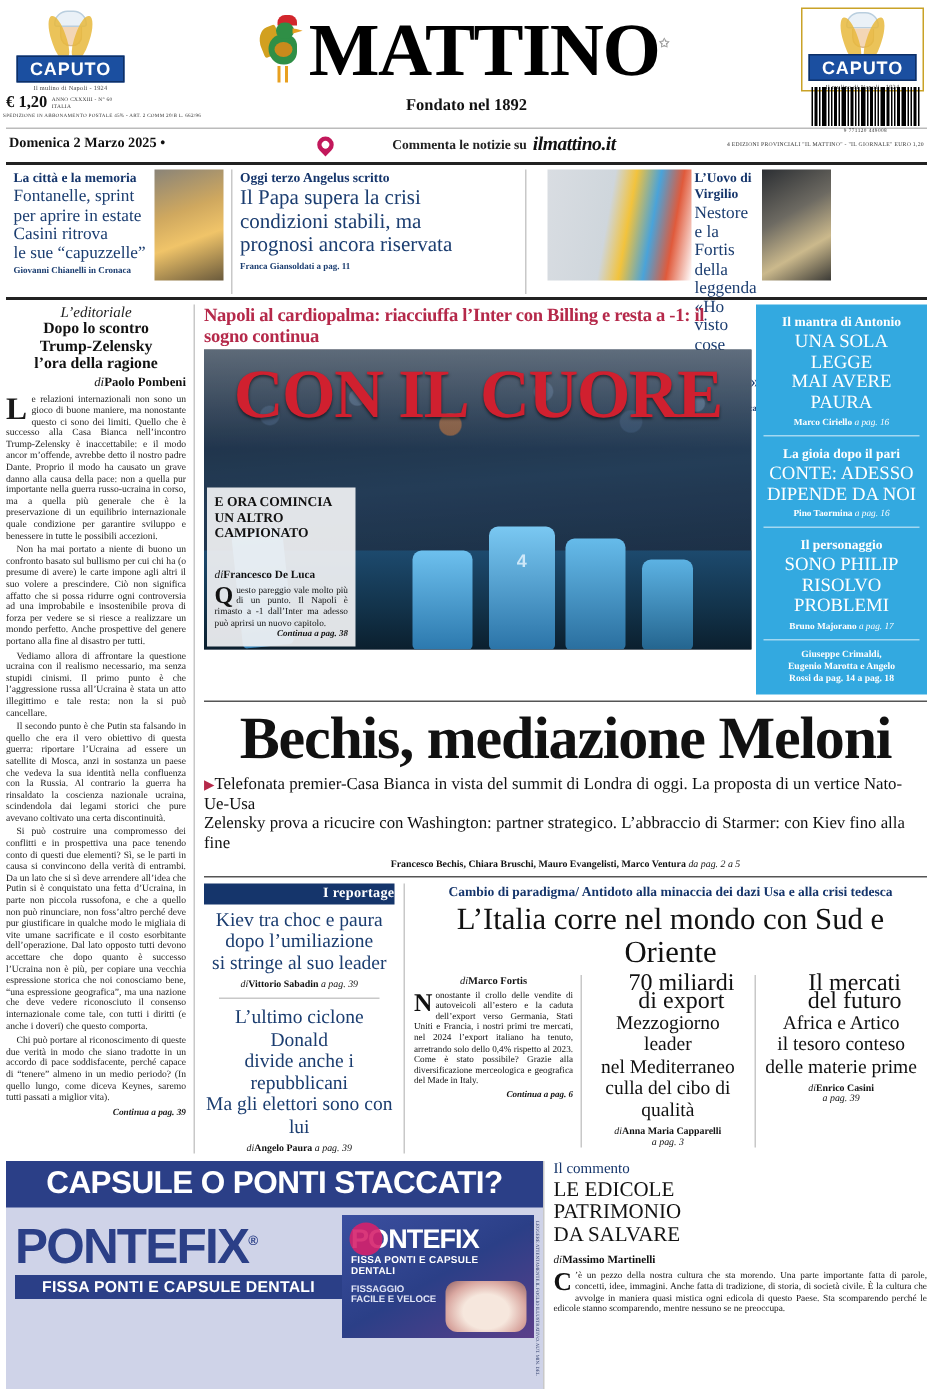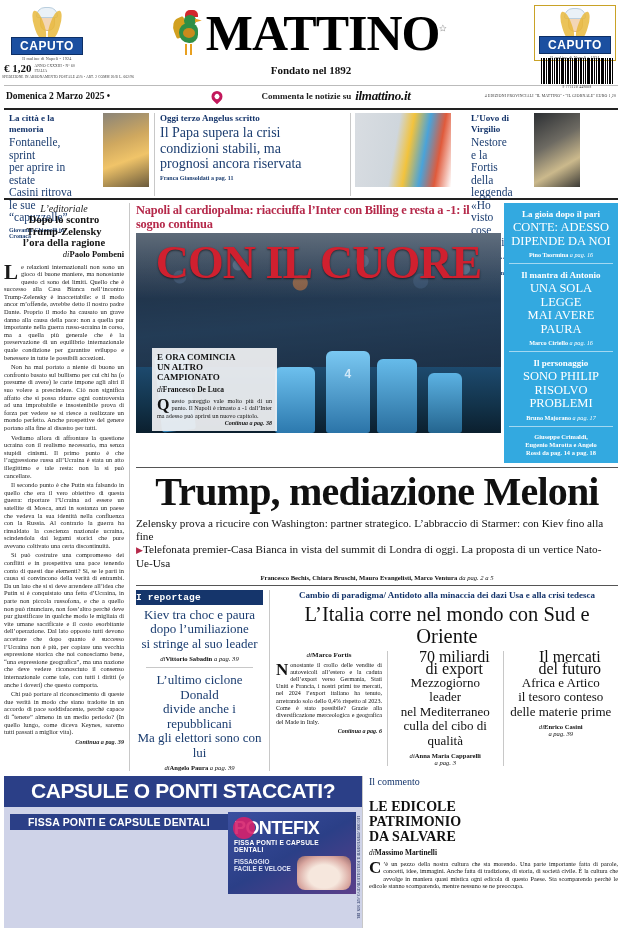--- a/index.html
+++ b/index.html
@@ -75,21 +75,21 @@
   .pin { width:11px; height:11px; background:#c2185b; border-radius:50% 50% 50% 0; transform:rotate(-45deg); position:relative;}
   .pin::after{content:"";position:absolute;top:3px;left:3px;width:5px;height:5px;background:#fff;border-radius:50%;}
   .commenta-txt { font-size:9px; font-weight:bold; color:#222;margin-left:35px;}
   .site { font-style:italic; font-weight:bold; font-size:13px; font-family:"Liberation Serif",serif; letter-spacing:-.3px;}
   .edizione { position:absolute; right:6px; font-size:3.8px; color:#333; letter-spacing:.2px;}
 
   .thickrule { border-top:2px solid #222; margin:2px 4px 0 4px; }
 
   
   .teasers { display:flex; height:86px; padding:3px 4px 0 4px; gap:0; }
-  .teaser { display:flex; gap:20px; padding:0 5px; }
+  .teaser { display:flex; gap:2px; padding:0 5px; }
   .teaser + .teaser { border-left:1px solid #c8c8c8; }
   .t-kicker { font-weight:bold; font-size:9px; color:#15356b; line-height:11px; margin-bottom:1px;}
   .t-head { font-size:11.5px; line-height:12.5px; color:#1b3d70; }
   .t-head.big { font-size:14px; line-height:15.5px; color:#1b3d70;}
   .t-byline { font-size:6px; font-weight:bold; color:#1b3d70; margin-top:3px;}
   .t-photo { width:46px; flex:0 0 46px; height:74px; }
   .ph-fontanelle { background:linear-gradient(160deg,#8a8478 0%,#cfa85f 38%,#f0c469 62%,#6a5a3c 100%); }
   .ph-pope { background:linear-gradient(100deg,#d9dde2 0%,#cfd6dc 42%,#f2c33d 55%,#4aa3d9 70%,#e05a3b 84%,#ffffff 100%);}
   .ph-virgilio { background:linear-gradient(150deg,#2c2f33 0%,#6d6a62 40%,#cbb98c 70%,#3b3a36 100%);}
   .teaser.t1 { width:150px; }
@@ -148,25 +148,25 @@
          background:linear-gradient(180deg,#5cb2e3,#24658f);}
   .pnum { position:absolute; top:16px; left:50%; transform:translateX(-50%);
           color:#eaf6ff; font-weight:bold; font-size:12px; font-family:"Liberation Sans",sans-serif; opacity:.8;}
   .con-il-cuore {
     position:absolute; top:6px; left:0; right:0; text-align:center;
     font-family:"Liberation Serif", serif; font-weight:bold;
     font-size:46px; line-height:48px; letter-spacing:-1px;
     color:#d0202f; text-shadow:0 1px 2px rgba(0,0,0,.55);
   }
   .caption-box {
-    position:absolute; left:16px; bottom:2px; width:125px;
+    position:absolute; left:2px; bottom:2px; width:99px;
     background:rgba(240,241,243,.93); padding:4px 5px 4px 5px;
   }
   .cap-head { font-weight:bold; font-size:9px; line-height:10.2px; color:#111;}
-  .cap-by { font-size:7.5px; font-weight:bold; margin:3px 0 3px; }
+  .cap-by { font-size:7.5px; font-weight:bold; margin:18px 0 3px; }
   .cap-by i { font-style:italic; font-weight:normal; }
   .cap-body { font-size:6.2px; line-height:7.2px; text-align:justify;}
   .cap-body .dc { float:left; font-size:16px; line-height:13px; font-weight:bold; padding:1px 2px 0 0;}
   .cap-cont { text-align:right; font-style:italic; font-weight:bold; font-size:6px; margin-top:1px;}
 
   
   .sport-right { width:114px; flex:0 0 114px; background:#33a9e0; color:#fff;
     padding:6px 5px 6px 5px; margin-left:3px; text-align:center; }
   .sb-item { padding-bottom:5px; }
   .sb-item + .sb-item { border-top:1px solid rgba(255,255,255,.55); padding-top:6px;}
@@ -181,21 +181,21 @@
   .mega { text-align:center; font-weight:bold; font-size:40px; line-height:42px; letter-spacing:-.8px; }
   .sub-lines { font-size:11.2px; line-height:13px; margin-top:4px; color:#111;}
   .sub-lines .arrow { color:#b5294a; font-size:9px;}
   .mega-by { text-align:center; font-size:6.6px; font-weight:bold; margin-top:4px;}
   .mega-by i { font-style:italic; font-weight:normal;}
 
   
   .lower { display:flex; margin-top:4px; border-top:1px solid #555; padding-top:4px;}
   .rep-col { width:134px; flex:0 0 134px; padding-right:6px; border-right:1px solid #c8c8c8;}
   .rep-tag { background:#15356b; color:#fff; font-weight:bold; font-size:9.5px;
-             text-align:left; padding:2px 0; letter-spacing:.2px;font-family:Liberation Mono, monospace; }
+             text-align:right; padding:2px 0; letter-spacing:.2px; }
   .rep-head { text-align:center; font-size:13px; line-height:14.5px; color:#1b3d70; margin-top:3px;}
   .rep-by { text-align:center; font-size:6.6px; font-weight:bold; margin-top:4px;}
   .rep-by i { font-style:italic; font-weight:normal;}
   .rep-sep { border-top:1px solid #c8c8c8; margin:5px 10px;}
 
   .fortis-col { flex:1; padding-left:6px;}
   .f-kicker { text-align:center; font-weight:bold; font-size:9px; color:#15356b; line-height:11px;}
   .f-head { text-align:center; font-size:20.5px; line-height:22px; margin-top:2px;}
   .f-inner { display:flex; margin-top:4px; }
   .f-text { width:112px; flex:0 0 112px; padding-right:5px; border-right:1px solid #c8c8c8;}
@@ -230,21 +230,21 @@
   .pack-note { color:#dfe3f5; font-family:"Liberation Sans",sans-serif; font-weight:bold; font-size:6.4px; line-height:7.4px; margin-top:5px;}
   .pack-seal { position:absolute; top:5px; left:5px; width:22px; height:22px; border-radius:50%;
                background:#d5216b; opacity:.9;}
   .pack-teeth { position:absolute; right:5px; bottom:4px; width:54px; height:34px;
                 background:radial-gradient(ellipse at 50% 60%, #f6e7dd 0 40%, #d9a7a0 70%, #8d5f63 100%); border-radius:8px;}
   .ad-vert { position:absolute; right:2px; top:40px; font-size:3.2px; color:#33406e;
              writing-mode:vertical-rl; }
 
   .commento { flex:1; padding-left:6px; border-left:1px solid #c8c8c8;}
   .cm-kicker { font-weight:normal; font-size:10px; color:#15356b;}
-  .cm-head { font-size:14px; line-height:15px; margin-top:12px;font-weight:bold;}
+  .cm-head { font-size:14px; line-height:15px; margin-top:1px;}
   .cm-by { font-size:7.4px; font-weight:bold; margin:4px 0 3px;}
   .cm-by i { font-style:italic; font-weight:normal;}
   .cm-body { font-size:6.2px; line-height:7.3px; text-align:justify;}
   .cm-body .dc { float:left; font-size:17px; line-height:14px; font-weight:bold; padding:1px 2px 0 0;}
 </style>
 </head>
 <body>
 
 <div class="page">
 
@@ -364,21 +364,21 @@
     <div class="teaser t2">
       <div style="flex:1">
         <div class="t-kicker">Oggi terzo Angelus scritto</div>
         <div class="t-head big" style="white-space:pre-line">Il Papa supera la crisi
 condizioni stabili, ma
 prognosi ancora riservata</div>
         <div class="t-byline">Franca Giansoldati a pag. 11</div>
       </div>
     </div>
 
-    <div class="teaser t3" style="padding-left:4px">
+    <div class="teaser t3" style="padding-left:14px">
       <div class="t-pope-photo ph-pope"></div>
       <div style="flex:1">
         <div class="t-kicker">L’Uovo di Virgilio</div>
         <div class="t-head" style="white-space:pre-line">Nestore e la Fortis
 della leggenda
 «Ho visto cose
 che voi umani...»</div>
         <div class="t-byline">Vittorio Del Tufo in Cronaca</div>
       </div>
       <div class="t-photo ph-virgilio"></div>
@@ -437,54 +437,54 @@
               <div class="cap-body">
                 <span class="dc">Q</span><span>uesto pareggio vale molto più di un punto. Il Napoli è rimasto a -1 dall’Inter ma adesso può aprirsi un nuovo capitolo.</span>
                 <div class="cap-cont">Continua a pag. 38</div>
               </div>
             </div>
           </div>
         </div>
 
         <div class="sport-right">
           <div class="sb-item">
+            <div class="sb-kicker">Il mantra di Antonio</div>
+            <div class="sb-head" style="white-space:pre-line">UNA SOLA LEGGE
+MAI AVERE PAURA</div>
+            <div class="sb-by">
+              <span>Marco Ciriello</span> <i>a pag. 16</i>
+            </div>
+          </div>
+          <div class="sb-item">
             <div class="sb-kicker">La gioia dopo il pari</div>
             <div class="sb-head" style="white-space:pre-line">CONTE: ADESSO
 DIPENDE DA NOI</div>
             <div class="sb-by">
               <span>Pino Taormina</span> <i>a pag. 16</i>
-            </div>
-          </div>
-          <div class="sb-item">
-            <div class="sb-kicker">Il mantra di Antonio</div>
-            <div class="sb-head" style="white-space:pre-line">UNA SOLA LEGGE
-MAI AVERE PAURA</div>
-            <div class="sb-by">
-              <span>Marco Ciriello</span> <i>a pag. 16</i>
             </div>
           </div>
           <div class="sb-item">
             <div class="sb-kicker">Il personaggio</div>
             <div class="sb-head" style="white-space:pre-line">SONO PHILIP
 RISOLVO PROBLEMI</div>
             <div class="sb-by">
               <span>Bruno Majorano</span> <i>a pag. 17</i>
             </div>
           </div>
           <div class="sb-credits" style="white-space:pre-line">Giuseppe Crimaldi,
 Eugenio Marotta e Angelo
 Rossi da pag. 14 a pag. 18</div>
         </div>
       </div>
 
       <div class="rule2"></div>
-      <div class="mega">Trump, mediazione Meloni</div>
+      <div class="mega">Bechis, mediazione Meloni</div>
       <div class="sub-lines">
+        <div><span class="arrow">▶</span><span>Telefonata premier-Casa Bianca in vista del summit di Londra di oggi. La proposta di un vertice Nato-Ue-Usa</span></div>
         <div>Zelensky prova a ricucire con Washington: partner strategico. L’abbraccio di Starmer: con Kiev fino alla fine</div>
-        <div><span class="arrow">▶</span><span>Telefonata premier-Casa Bianca in vista del summit di Londra di oggi. La proposta di un vertice Nato-Ue-Usa</span></div>
       </div>
       <div class="mega-by">
         <span>Francesco Bechis, Chiara Bruschi, Mauro Evangelisti, Marco Ventura</span> <i>da pag. 2 a 5</i>
       </div>
 
       <div class="lower">
 
         <div class="rep-col">
           <div class="rep-tag">I reportage</div>
           <div class="rep-head" style="white-space:pre-line">Kiev tra choc e paura
@@ -540,20 +540,21 @@
       </div>
     </div>
   </div>
 
   <div class="bottom">
 
     <div class="ad">
       <div class="ad-top">CAPSULE O PONTI STACCATI?</div>
       <div class="ad-main">
         <div class="ad-left">
+          <div class="pontefix-logo"><span>PONTEFIX</span><sup>®</sup></div>
           <div class="ad-tagline">FISSA PONTI E CAPSULE DENTALI</div>
 
         </div>
 
         <div class="ad-right">
           <div class="pack">
             <div class="pack-seal"></div>
             <div class="pack-logo">PONTEFIX</div>
             <div class="pack-sub">FISSA PONTI E CAPSULE DENTALI</div>
             <div class="pack-note" style="white-space:pre-line">FISSAGGIO

